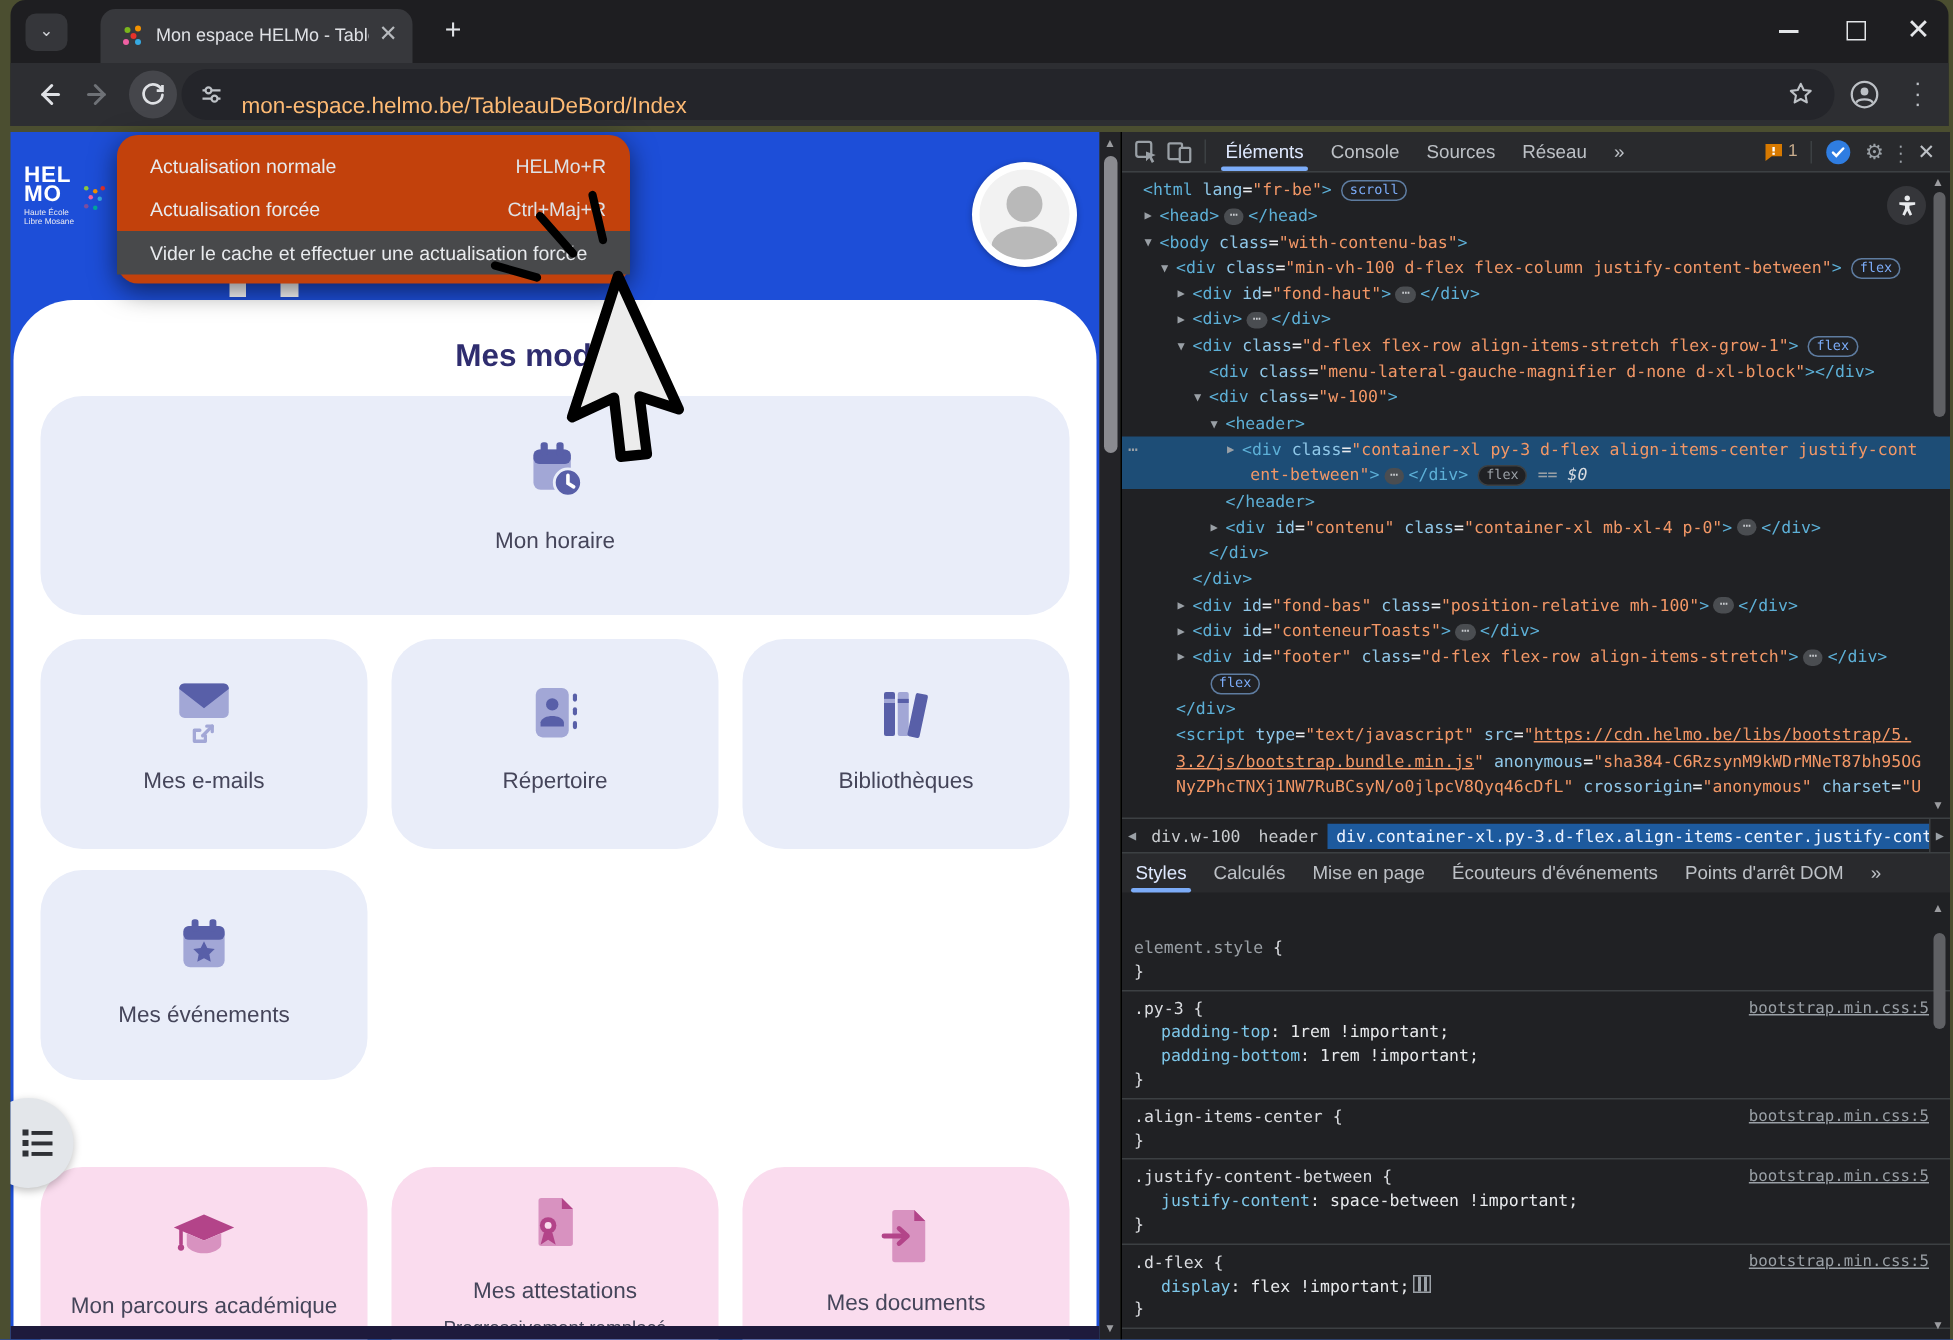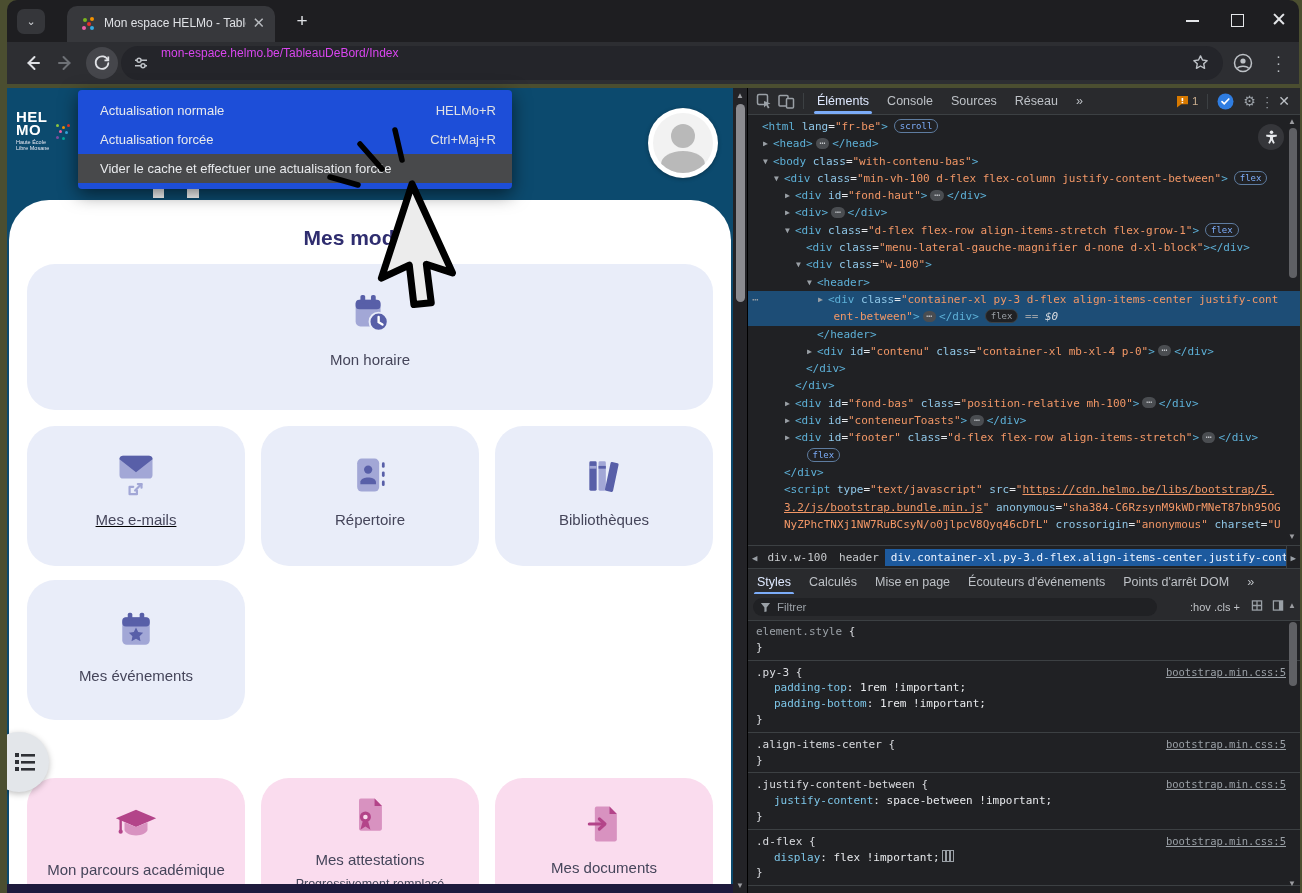--- a/index.html
+++ b/index.html
@@ -17,30 +17,30 @@
   #tabtitle{position:absolute;left:37px;top:10px;width:142px;overflow:hidden;white-space:nowrap;
      color:#dfe1e5;font-size:12px;}
   #tabclose{position:absolute;right:10px;top:9px;color:#b7babe;font-size:15px;line-height:16px;}
   #newtab{left:282px;top:8px;width:26px;height:26px;color:#dfe1e5;font-size:19px;text-align:center;line-height:25px;}
   #win-min{right:100px;top:20px;width:13px;height:2px;background:#e4e6e9;}
   #win-max{right:55px;top:14px;width:11px;height:11px;border:1.6px solid #e4e6e9;}
   #win-close{right:12px;top:8px;font-size:19px;color:#e4e6e9;}
   #toolbar{left:0;top:42px;right:0;height:42px;background:#2d2e32;}
   .navic{top:12px;width:18px;height:18px;}
   #omnibox{left:114px;top:4px;width:1102px;height:34px;background:#24252a;border-radius:17px;}
-  #urltext{position:absolute;left:40px;top:0;color:#d946ef;font-size:12px;}
+  #urltext{position:absolute;left:40px;top:16px;color:#fdba74;font-size:15px;}
   #reloadbg{left:79px;top:5px;width:32px;height:32px;border-radius:50%;background:#45464b;}
   
-  #ctxmenu{left:78px;top:90px;width:434px;background:#1d4ed8;border-radius:4px;z-index:40;
+  #ctxmenu{left:78px;top:90px;width:342px;background:#c2410c;border-radius:14px;z-index:40;
      box-shadow:0 5px 18px rgba(0,0,0,.55);padding:6px 0;}
   .menu-item{height:29px;line-height:29px;color:#e8eaed;font-size:13px;position:relative;padding-left:22px;}
   .menu-item .sc{position:absolute;right:16px;color:#dfe1e5;}
   .menu-item.hov{background:#48494b;}
   
-  #page{left:7px;top:88px;width:726px;height:805px;background:#0c4a6e;overflow:hidden;}
+  #page{left:7px;top:88px;width:726px;height:805px;background:#1d4ed8;overflow:hidden;}
   #logo{left:9px;top:22px;color:#fff;}
   #logo .l1{font-weight:900;font-size:15px;line-height:13px;letter-spacing:.5px;}
   #logo .sub{font-size:5.5px;line-height:6px;color:#e8e8f2;margin-top:3px;}
   #logodots{position:absolute;left:38px;top:14px;width:16px;height:18px;}
   #backchev{left:76px;top:8px;color:#c9cadb;font-size:24px;font-weight:300;}
   #avatar{left:641px;top:20px;width:70px;height:70px;border-radius:50%;background:#fff;
      box-shadow:0 1px 4px rgba(0,0,0,.3);}
   #avatar .inner{position:absolute;left:5px;top:5px;width:60px;height:60px;border-radius:50%;background:#f2f2f2;overflow:hidden;}
   #avatar .head{position:absolute;left:18px;top:11px;width:24px;height:24px;border-radius:50%;background:#b9b9b9;}
   #avatar .bust{position:absolute;left:8px;top:38px;width:44px;height:26px;border-radius:50% 50% 0 0;background:#b9b9b9;}
@@ -206,21 +206,21 @@
           <div><svg viewBox="0 0 48 48" width="46" height="46">
               <rect x="9" y="8" width="26" height="28" rx="5" fill="var(--c2)"></rect>
               <rect x="9" y="8" width="26" height="10" rx="4" fill="var(--c1)"></rect>
               <rect x="14" y="3" width="5" height="9" rx="2" fill="var(--c1)"></rect>
               <rect x="25" y="3" width="5" height="9" rx="2" fill="var(--c1)"></rect>
               <circle cx="33" cy="31" r="9.5" fill="var(--c1)" stroke="#e9edf9" stroke-width="2"></circle>
               <path d="M33 26v5.5l4 2.5" stroke="#fff" stroke-width="2.5" fill="none" stroke-linecap="round"></path>
             </svg></div>
           <div class="lbl">Mon horaire</div>
         </div>
-        <div class="card blue" style="left: 18px; top: 226px; width: 218px; height: 140px; padding-top: 24px; box-sizing: border-box; text-decoration: underline;">
+        <div class="card blue" style="left: 18px; top: 226px; width: 218px; height: 140px; padding-top: 24px; box-sizing: border-box;">
           <div><svg viewBox="0 0 48 52" width="44" height="48">
               <rect x="6" y="6" width="36" height="25" rx="4" fill="var(--c2)"></rect>
               <path d="M6 10l18 14 18-14V9a4 4 0 0 0-4-3H10a4 4 0 0 0-4 3z" fill="var(--c1)"></path>
               <g stroke="var(--c2)" stroke-width="2.4" fill="none" stroke-linecap="round" stroke-linejoin="round">
                 <path d="M21 40h-4v8h8v-4"></path>
                 <path d="M23 44l7-7"></path>
                 <path d="M26 37h4v4"></path>
               </g>
             </svg></div>
           <div class="lbl">Mes e-mails</div>
@@ -420,39 +420,20 @@
     <div id="styletabitems" style="display:flex">
         <div class="dt-tab active">Styles</div>
         <div class="dt-tab">Calculés</div>
         <div class="dt-tab">Mise en page</div>
         <div class="dt-tab">Écouteurs d'événements</div>
         <div class="dt-tab">Points d'arrêt DOM</div>
       </div>
     <div class="dt-tab">»</div>
   </div>
 
-  <div id="dt-filter" class="abs">
-    <div id="filterbox">
-      <svg style="position:absolute;left:7px;top:4px" width="11" height="11" viewBox="0 0 12 12">
-        <path d="M1 1h10L7.2 6v4.3L4.8 11V6z" fill="#9aa0a6"></path>
-      </svg>
-      <span>Filtrer</span>
-    </div>
-    <div id="filtctrl">
-      <span>:hov  .cls  +</span>
-      <svg width="12" height="11" viewBox="0 0 12 12" style="margin-left:8px">
-        <rect x="1" y="1" width="10" height="10" fill="none" stroke="#9aa0a6" stroke-width="1.4"></rect>
-        <path d="M1 6h10M6 1v10" stroke="#9aa0a6" stroke-width="1.4"></path>
-      </svg>
-      <svg width="12" height="11" viewBox="0 0 12 12" style="margin-left:6px">
-        <rect x="1" y="1" width="10" height="10" fill="none" stroke="#9aa0a6" stroke-width="1.4"></rect>
-        <rect x="7" y="1" width="4" height="10" fill="#9aa0a6"></rect>
-      </svg>
-    </div>
-  </div>
 
   <div id="dt-styles" class="abs">
       <div class="rule">
         <div><span class="selname gray">element.style</span><span class="brace"> {</span></div>
         <div class="brace">}</div>
       </div>
       <div class="rule">
         <div><span class="selname">.py-3</span><span class="brace"> {</span></div>
         <span class="fl">bootstrap.min.css:5</span>
         <div class="prop"><span class="pname">padding-top</span><span class="pval">: 1rem !important;</span></div>

